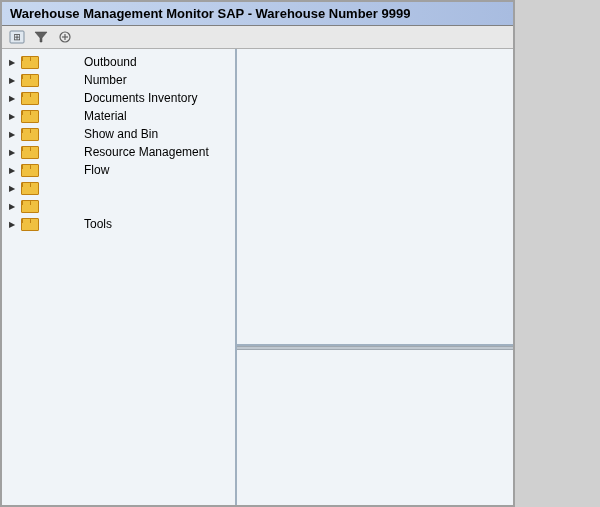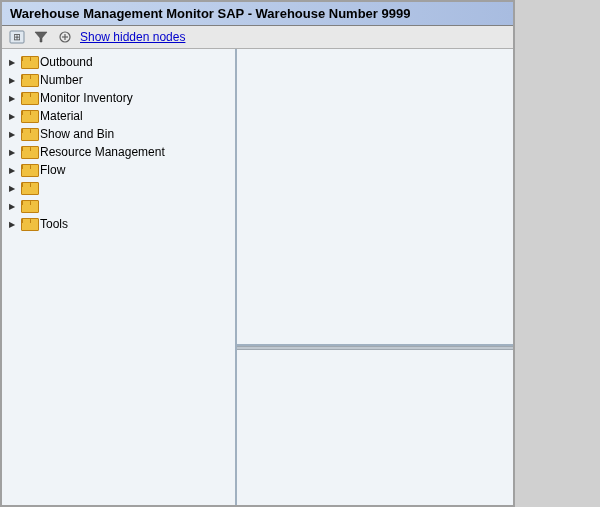--- a/index.html
+++ b/index.html
@@ -132,20 +132,21 @@
       background: #f0c040;
       border: 1px solid #c08010;
       border-radius: 1px 2px 0 0;
       border-bottom: none;
     }
 
     .tree-label {
       font-size: 12px;
       color: #000;
       white-space: nowrap;
+      margin-left: 44px;
     }
 
     .right-panel {
       flex: 1;
       display: flex;
       flex-direction: column;
       background: #e8ecf0;
     }
 
     .right-top {
@@ -188,40 +189,39 @@
         <polygon points="2,2 14,2 9,8 9,12 7,12 7,8" fill="#606060" stroke="#404040" stroke-width="0.5"></polygon>
       </svg>
     </div>
     <div class="toolbar-icon">
       <svg viewBox="0 0 16 14" fill="none" xmlns="http://www.w3.org/2000/svg">
         <circle cx="8" cy="7" r="5" fill="none" stroke="#606060" stroke-width="1.2"></circle>
         <line x1="5" y1="7" x2="11" y2="7" stroke="#606060" stroke-width="1.2"></line>
         <line x1="8" y1="4" x2="8" y2="10" stroke="#606060" stroke-width="1.2"></line>
       </svg>
     </div>
-    <span class="show-hidden-link">Show hidden nodes</span>
   </div>
 
   <div class="main-content">
     <div class="left-panel">
 
     <div class="tree-item">
           <span class="tree-arrow">▶</span>
           <span class="folder-icon"></span>
           <span class="tree-label">Outbound</span>
         </div>
         <div class="tree-item">
           <span class="tree-arrow">▶</span>
           <span class="folder-icon"></span>
           <span class="tree-label">Number</span>
         </div>
         <div class="tree-item">
           <span class="tree-arrow">▶</span>
           <span class="folder-icon"></span>
-          <span class="tree-label">Monitor Inventory</span>
+          <span class="tree-label">Documents Inventory</span>
         </div>
         <div class="tree-item">
           <span class="tree-arrow">▶</span>
           <span class="folder-icon"></span>
           <span class="tree-label">Material</span>
         </div>
         <div class="tree-item">
           <span class="tree-arrow">▶</span>
           <span class="folder-icon"></span>
           <span class="tree-label">Show and Bin</span>

